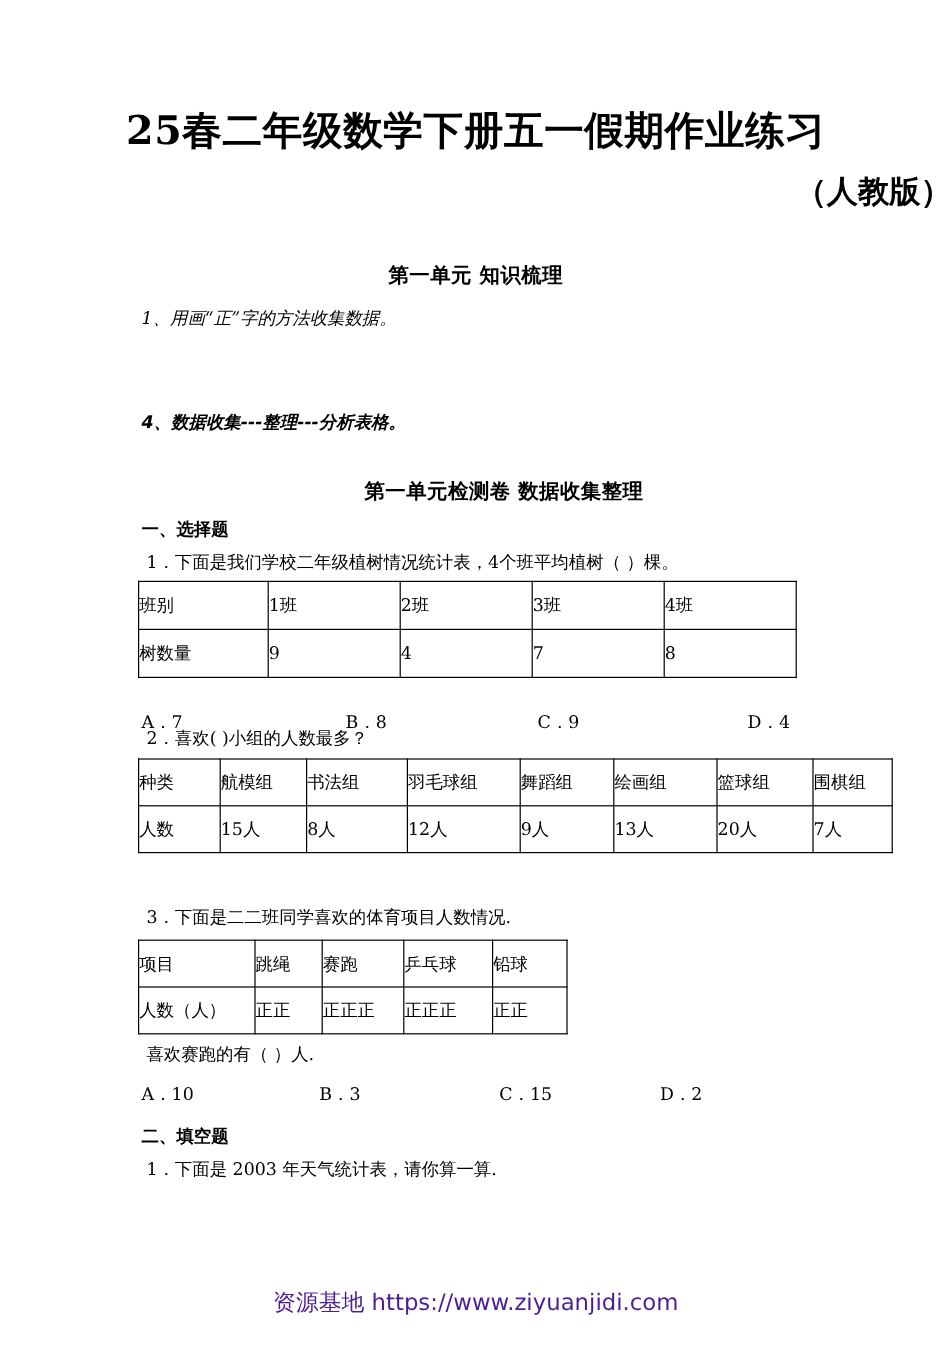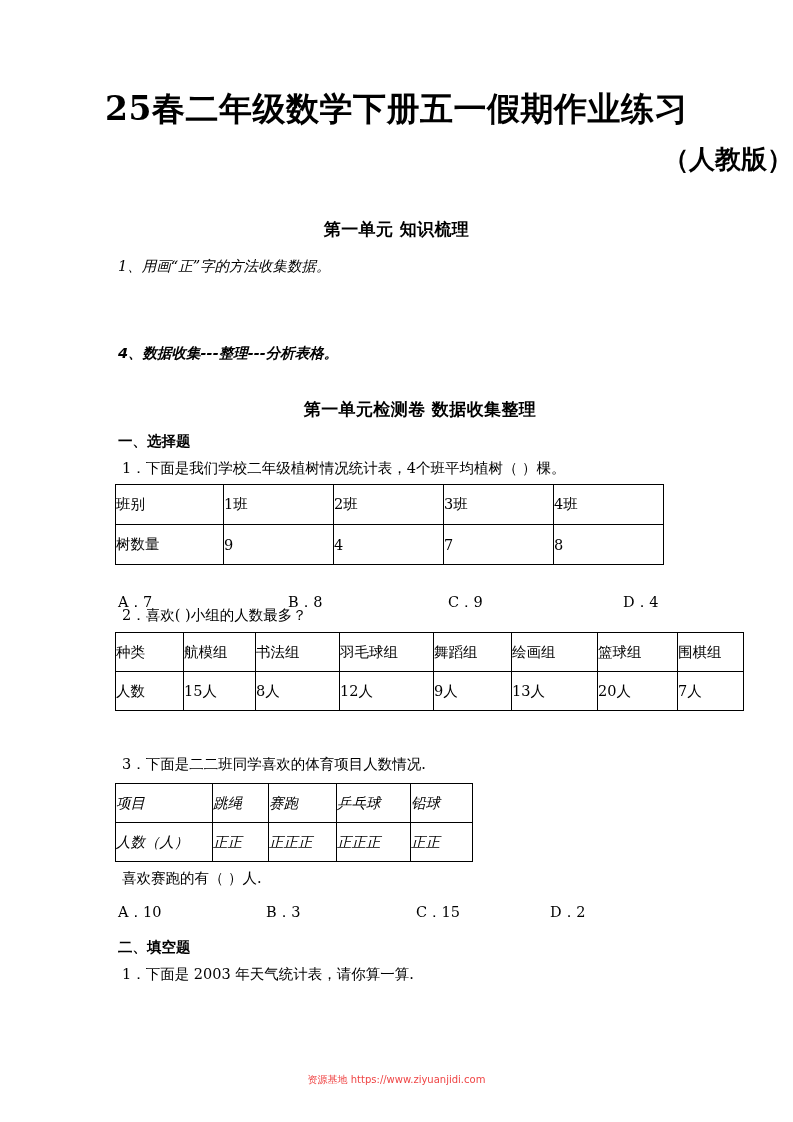--- a/index.html
+++ b/index.html
@@ -131,37 +131,37 @@
   #table-groups col.c1 { width: 72px; }
   #table-groups col.c2 { width: 84px; }
   #table-groups col.c3 { width: 94px; }
   #table-groups col.c4 { width: 78px; }
   #table-groups col.c5 { width: 86px; }
   #table-groups col.c6 { width: 80px; }
   #table-groups col.c7 { width: 66px; }
 
   
   #table-sports { left: 115px; top: 783px; width: 337px; }
-  #table-sports td { height: 38px; font-style: italic; }
+  #table-sports td { height: 38px; }
   #table-sports col.c0 { width: 97px; }
   #table-sports col.c1 { width: 56px; }
   #table-sports col.c2 { width: 68px; }
   #table-sports col.c3 { width: 74px; }
   #table-sports col.c4 { width: 62px; }
 
   
   .footer-watermark {
     position: absolute;
     left: 0;
     right: 0;
     top: 1073px;
     text-align: center;
     font-family: "DejaVu Sans", "Liberation Sans", sans-serif;
-    font-size: 10px;
-    color: #ef4444;
+    font-size: 19px;
+    color: #4c1d95;
     white-space: nowrap;
   }
   .footer-pagenum {
     position: absolute;
     left: 0;
     right: 0;
     top: 1074px;
     text-align: center;
     font-family: "DejaVu Serif", "Liberation Serif", serif;
     font-size: 13px;

